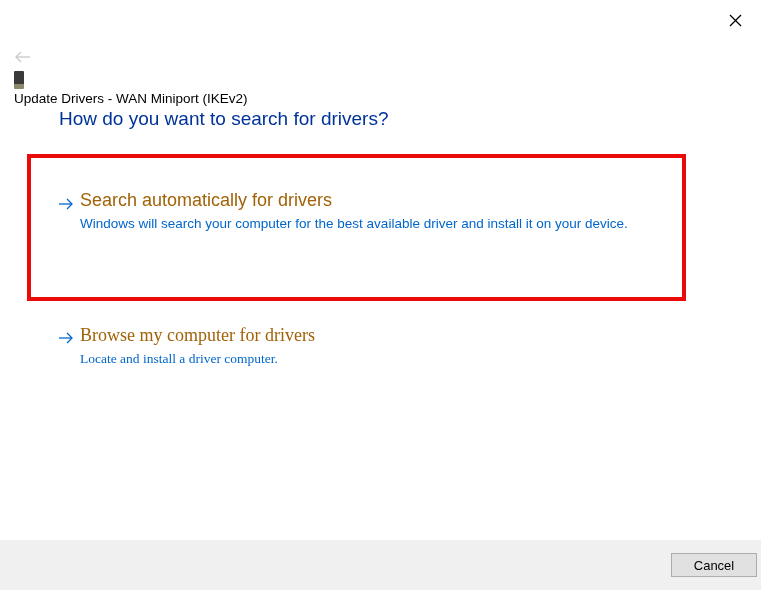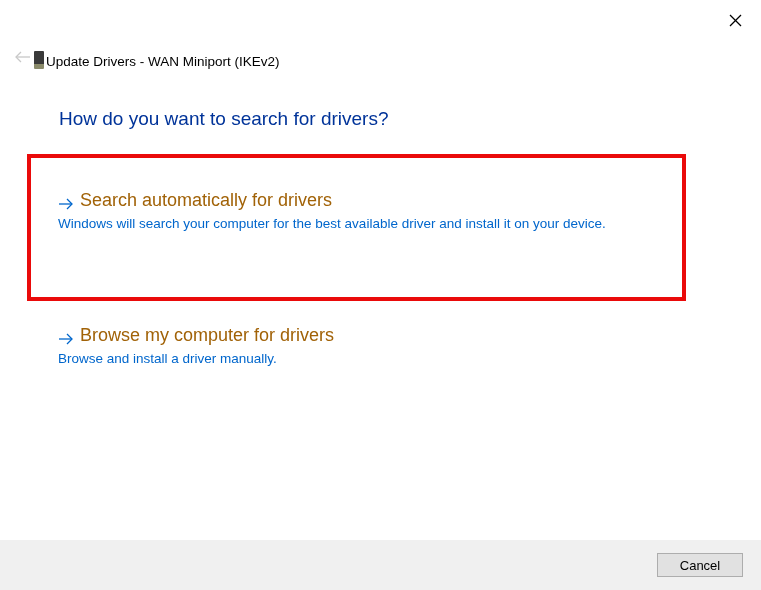--- a/index.html
+++ b/index.html
@@ -24,22 +24,23 @@
       cursor: pointer;
       display: flex;
       align-items: center;
       justify-content: center;
     }
     .header-row {
       position: absolute;
       top: 48px;
       left: 14px;
       display: flex;
-      align-items: flex-end;
+      align-items: flex-start;
       gap: 2px;
+      flex-direction: column;
     }
     .back-arrow {
       color: #c8c8c8;
       font-size: 18px;
       cursor: default;
     }
     .device-icon {
       width: 10px;
       height: 18px;
       background: linear-gradient(to bottom, #3a3a3a 0%, #3a3a3a 70%, #8a8a6a 70%, #8a8a6a 100%);
@@ -71,52 +72,54 @@
       position: absolute;
       left: 58px;
       width: 610px;
       cursor: pointer;
     }
     .option-1 {
       top: 190px;
     }
     .option-2 {
       top: 325px;
+      font-family: Liberation Serif, serif;
     }
     .option-arrow {
       position: absolute;
       left: 0;
       top: 6px;
       color: #0066cc;
       font-size: 15px;
     }
     .option-title {
       font-size: 18px;
       color: #a16207;
       margin-left: 22px;
       font-weight: 400;
     }
     .option-desc {
       font-size: 13.5px;
       color: #0066cc;
+      margin-left: 22px;
       margin-top: 4px;
       line-height: 1.4;
       max-width: 560px;
     }
     .footer-bar {
       position: absolute;
       bottom: 0;
       left: 0;
       width: 100%;
       height: 50px;
       background: #f0f0f0;
       display: flex;
       align-items: center;
       justify-content: flex-end;
-      padding-right: 18px;
+      padding-right: 4px;
     }
     .cancel-btn {
       width: 86px;
       height: 24px;
       background: #e1e1e1;
       border: 1px solid #adadad;
       font-size: 13px;
       color: #000;
       cursor: pointer;
       font-family: inherit;
@@ -159,18 +162,18 @@
 </div>
 
 <div class="option-block option-2">
   <span class="option-arrow">
     <svg width="16" height="12" viewBox="0 0 16 12">
       <line x1="1" y1="6" x2="14" y2="6" stroke="#0066cc" stroke-width="1.3"></line>
       <polyline points="9,1 14,6 9,11" fill="none" stroke="#0066cc" stroke-width="1.3"></polyline>
     </svg>
   </span>
   <div class="option-title">Browse my computer for drivers</div>
-  <div class="option-desc">Browse and install a driver manually.</div>
+  <div class="option-desc">Locate and install a driver computer.</div>
 </div>
 
 <div class="footer-bar">
   <button class="cancel-btn">Cancel</button>
 </div>
 
 </body></html>

